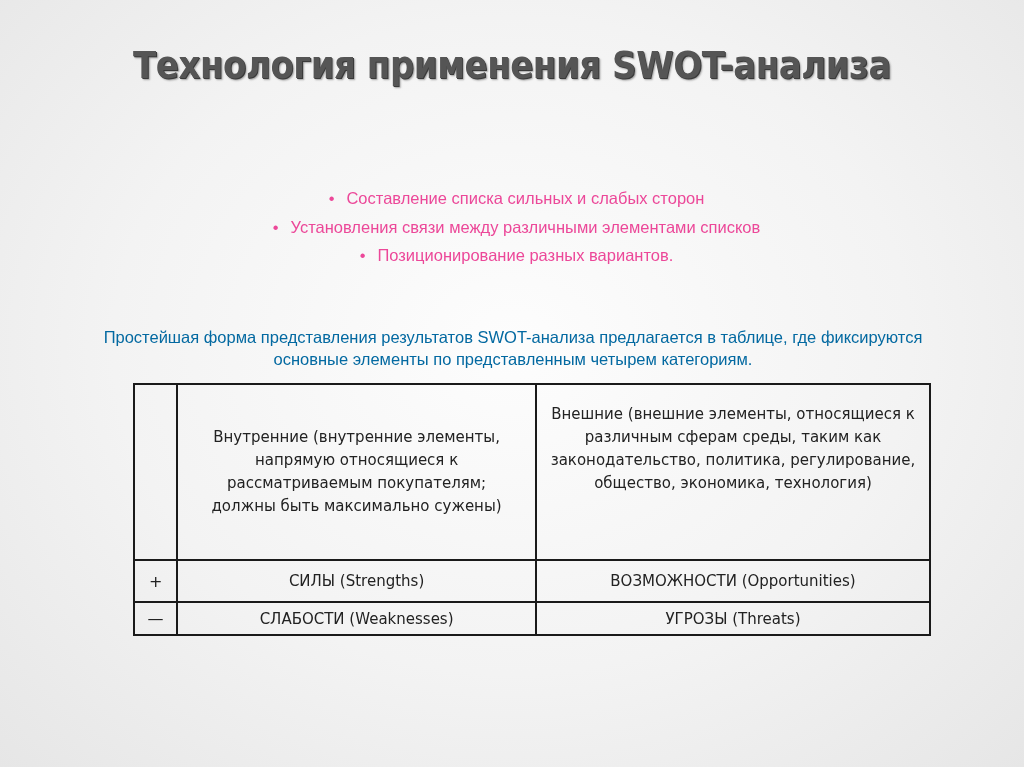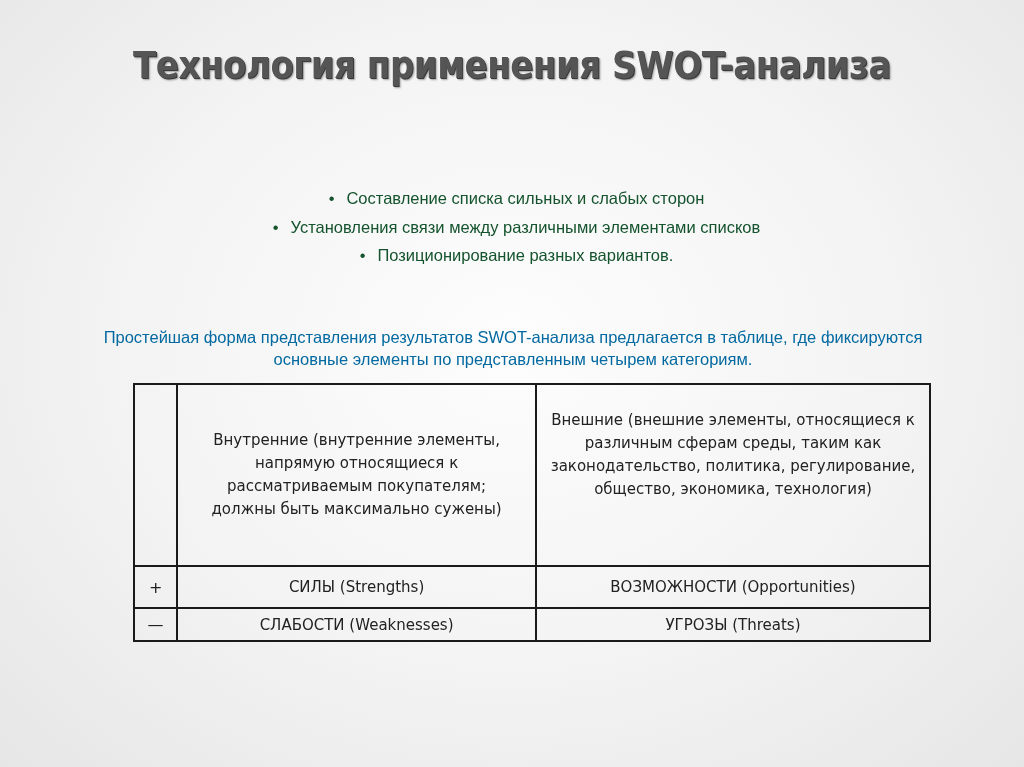--- a/index.html
+++ b/index.html
@@ -15,41 +15,41 @@
       font-size: 37px; letter-spacing: -0.5px;
       color: #555;
       text-shadow: 1px 1px 0 #3a3a3a, 2px 2px 2px rgba(0,0,0,0.35);
       transform: scaleX(0.92);
     }
     .bullets {
       position: absolute; left: 0; top: 184px; width: 1024px; margin: 0; padding: 0;
       list-style: none; text-align: center;
     }
     .bullets li {
-      font-size: 16.5px; line-height: 28.5px; color: #14532d; padding-left: 9px;
+      font-size: 16.5px; line-height: 28.5px; color: #ec4899; padding-left: 9px;
     }
     .bullets li .dot { display: inline-block; margin-right: 12px; }
     .intro {
       position: absolute; left: 80px; top: 326px; width: 866px; text-align: center;
       font-size: 16.5px; line-height: 22px; color: #0369a1;
     }
     table.swot {
       position: absolute; left: 133px; top: 383px; width: 798px;
       border-collapse: collapse;
       font-family: "DejaVu Sans", sans-serif; font-size: 15px; color: #222;
       background: transparent;
     }
     table.swot td {
       border: 2px solid #1a1a1a; text-align: center; vertical-align: middle;
       padding: 0 6px;
     }
     table.swot td.sign { width: 33px; font-size: 16px; }
     table.swot td.col-int { width: 352px; margin-left: 20px; }
     table.swot tr.head td { height: 156px; line-height: 23px; }
-    table.swot tr.head td.col-ext { vertical-align: top; padding-top: 24px; }
+    table.swot tr.head td.col-ext { vertical-align: top; padding-top: 18px; }
     table.swot tr.row-plus td { height: 40px; }
     table.swot tr.row-minus td { height: 31px; }
     .hdr-int { display: inline-block; width: 320px; }
     .hdr-ext { display: inline-block; width: 380px; }
   </style>
 </head>
 <body>
 
 <div class="title">Технология применения SWOT-анализа</div>
 

